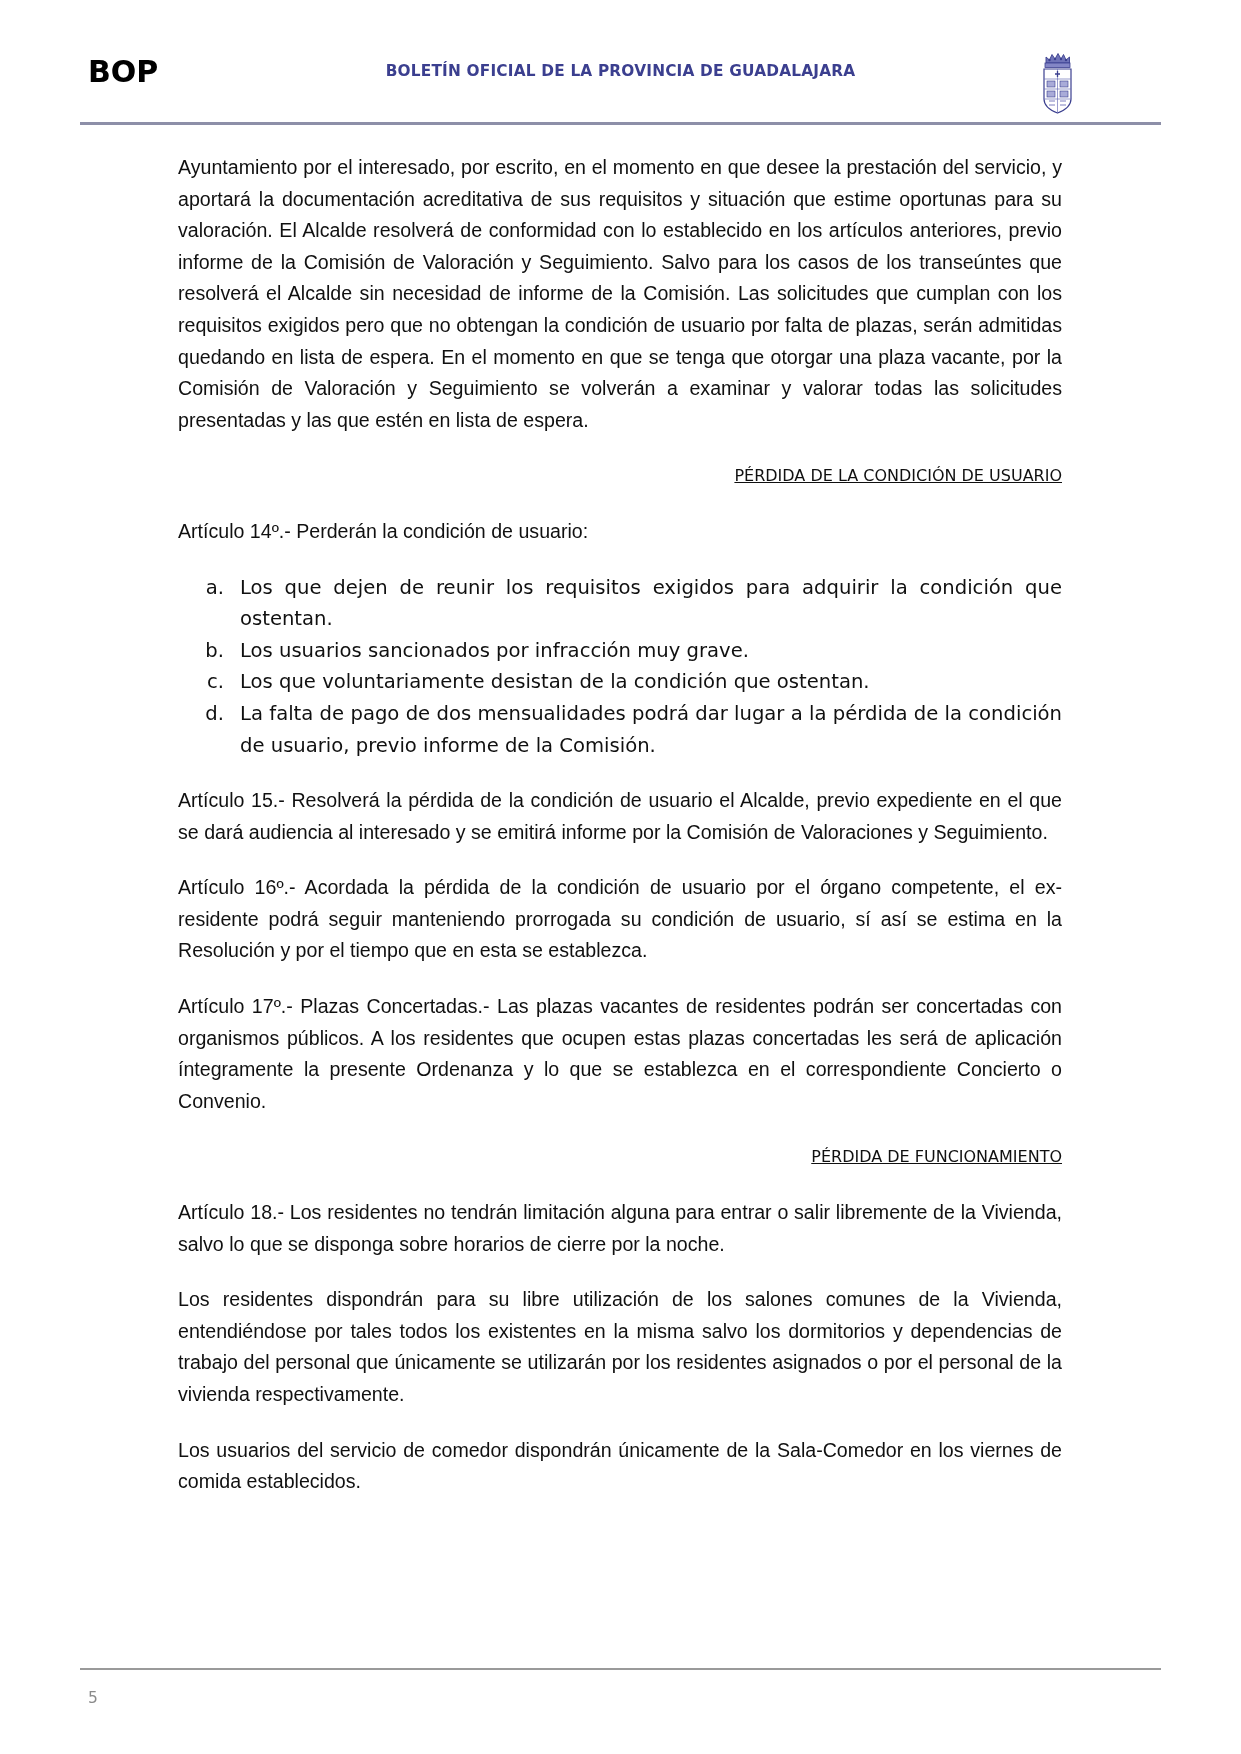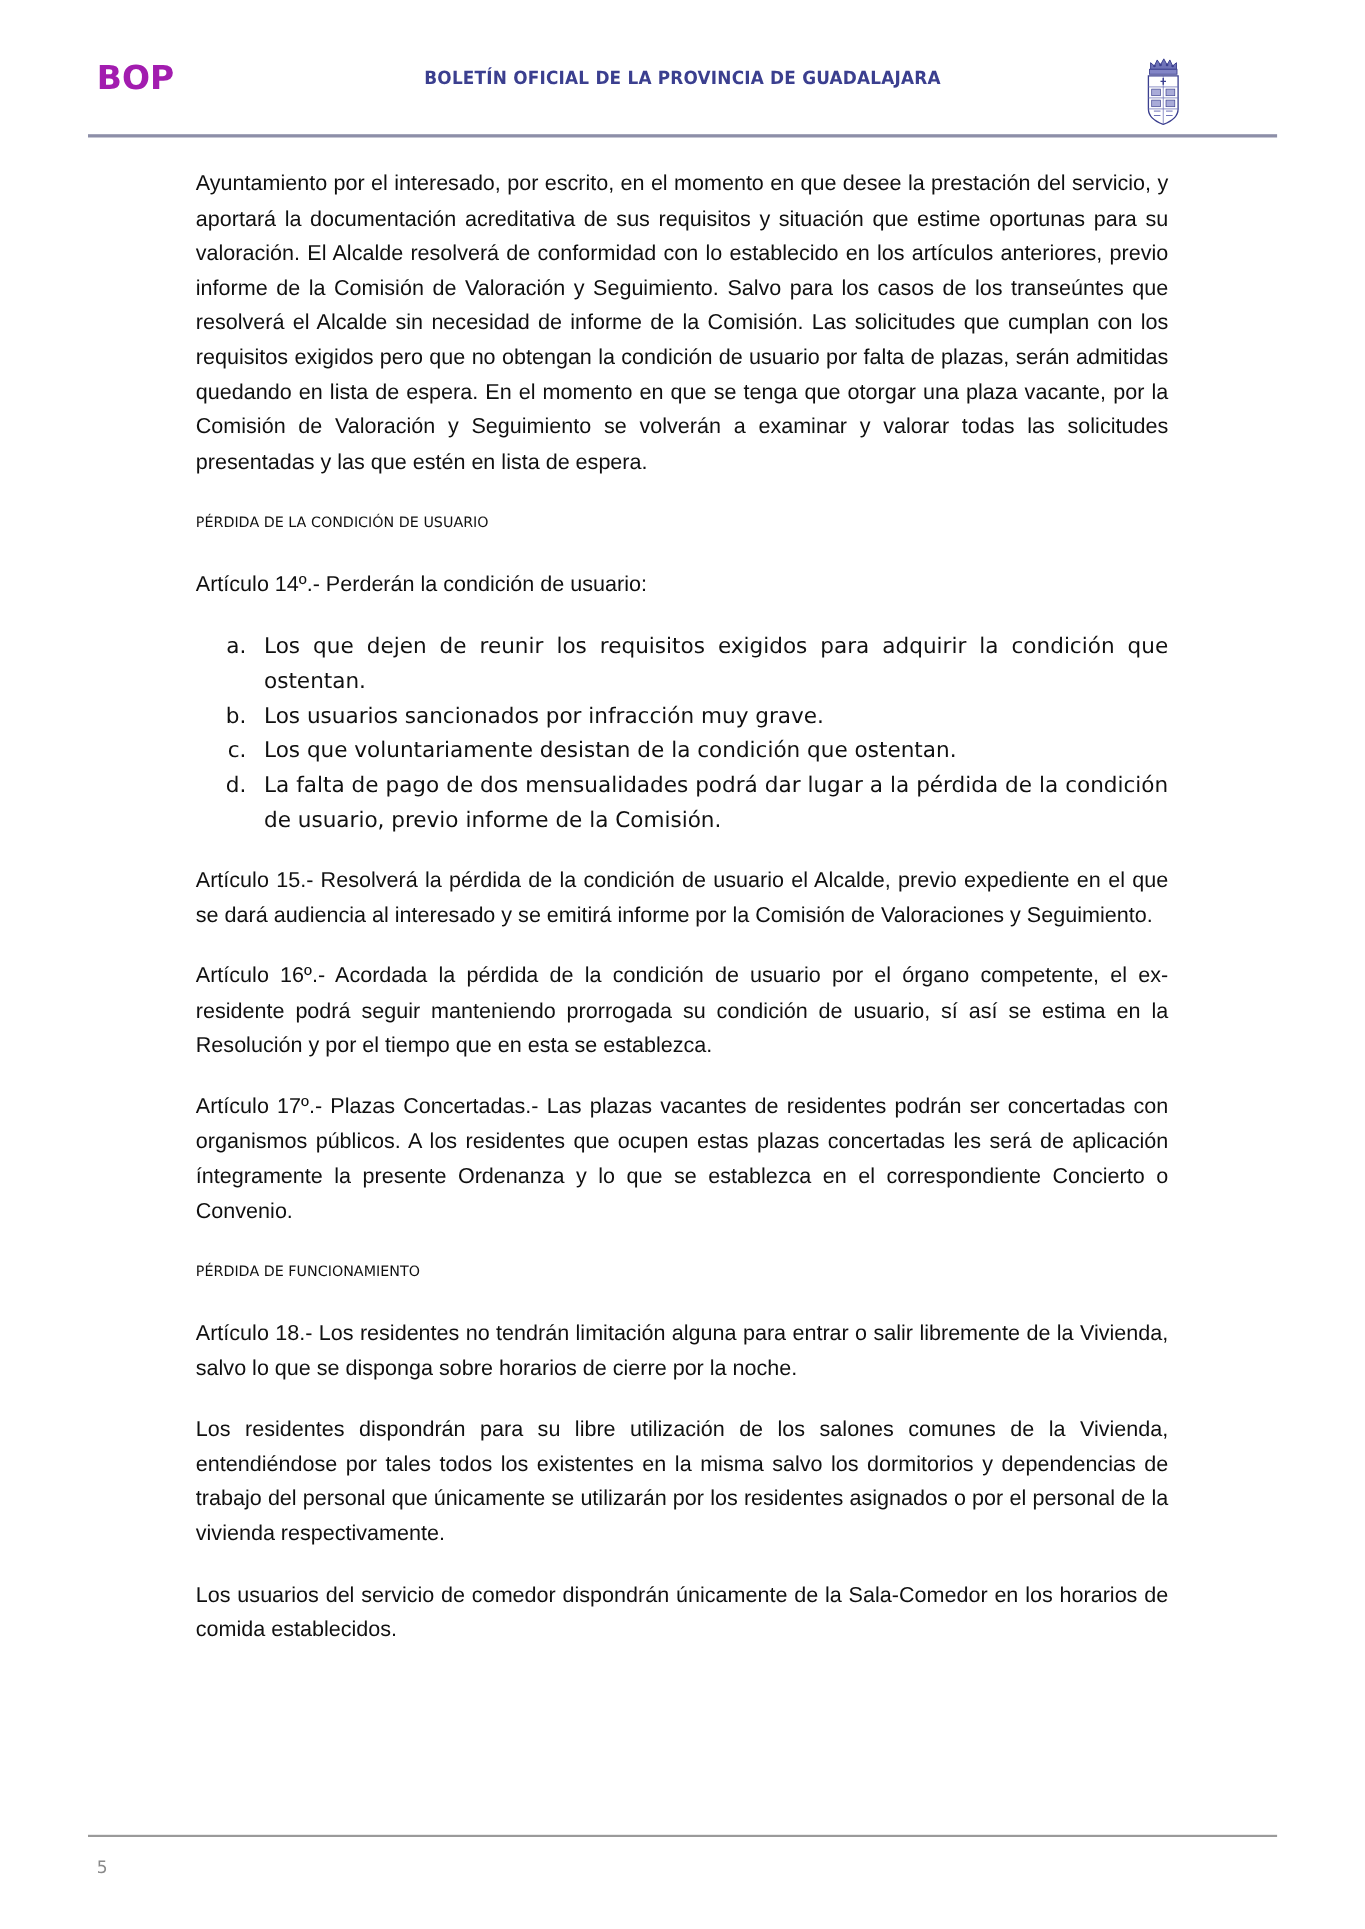--- a/index.html
+++ b/index.html
@@ -35,21 +35,21 @@
     height: 62px;
   }
   .bop-mark {
     position: absolute;
     left: 0;
     top: 6px;
     font-family: "DejaVu Sans", sans-serif;
     font-weight: bold;
     font-size: 30px;
     letter-spacing: 0px;
-    color: #a21caf;
+    color: #000000;
   }
   .header-title {
     position: absolute;
     left: 0;
     right: 0;
     top: 13px;
     text-align: center;
     font-family: "DejaVu Sans", sans-serif;
     font-weight: bold;
     font-size: 16.5px;
@@ -86,25 +86,26 @@
     font-size: 19.6px;
     line-height: 31.6px;
     color: #101010;
     text-align: justify;
     text-justify: inter-word;
     margin: 0 0 24px 0;
     hyphens: none;
   }
   .heading {
     font-family: "DejaVu Sans", sans-serif;
-    font-size: 13px;
-    line-height: 31.6px;
-    color: #101010;
-    text-align: left;
+    font-size: 16px;
+    line-height: 31.6px;
+    color: #101010;
+    text-align: right;
     margin: 0 0 24px 0;
+    text-decoration: underline;
   }
   .noj { text-align: left; }
 
   
   ol.alpha-list {
     list-style: none;
     margin: 0 0 24px 0;
     padding: 0;
   }
   ol.alpha-list > li {
@@ -217,21 +218,21 @@
     </ol>
 
     <p class="para">Artículo 15.- Resolverá la pérdida de la condición de usuario el Alcalde, previo expediente en el que se dará audiencia al interesado y se emitirá informe por la Comisión de Valoraciones y Seguimiento.</p>
     <p class="para">Artículo 16º.- Acordada la pérdida de la condición de usuario por el órgano competente, el ex-residente podrá seguir manteniendo prorrogada su condición de usuario, sí así se estima en la Resolución y por el tiempo que en esta se establezca.</p>
     <p class="para">Artículo 17º.- Plazas Concertadas.- Las plazas vacantes de residentes podrán ser concertadas con organismos públicos. A los residentes que ocupen estas plazas concertadas les será de aplicación íntegramente la presente Ordenanza y lo que se establezca en el correspondiente Concierto o Convenio.</p>
 
     <p class="heading">PÉRDIDA DE FUNCIONAMIENTO</p>
 
     <p class="para">Artículo 18.- Los residentes no tendrán limitación alguna para entrar o salir libremente de la Vivienda, salvo lo que se disponga sobre horarios de cierre por la noche.</p>
     <p class="para">Los residentes dispondrán para su libre utilización de los salones comunes de la Vivienda, entendiéndose por tales todos los existentes en la misma salvo los dormitorios y dependencias de trabajo del personal que únicamente se utilizarán por los residentes asignados o por el personal de la vivienda respectivamente.</p>
-    <p class="para">Los usuarios del servicio de comedor dispondrán únicamente de la Sala-Comedor en los horarios de comida establecidos.</p>
+    <p class="para">Los usuarios del servicio de comedor dispondrán únicamente de la Sala-Comedor en los viernes de comida establecidos.</p>
 
   </div>
 
   <div class="footer-rule"></div>
   <div class="footer">
     <span class="footer-right">5</span>
   </div>
 
 </div>
 

